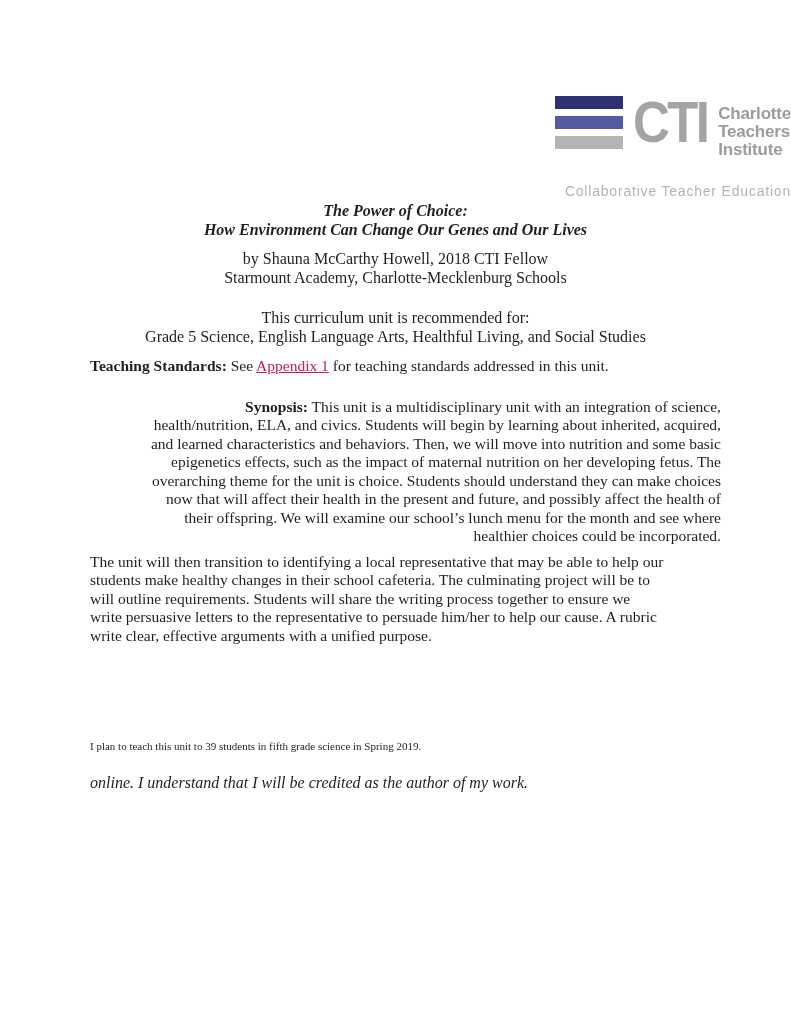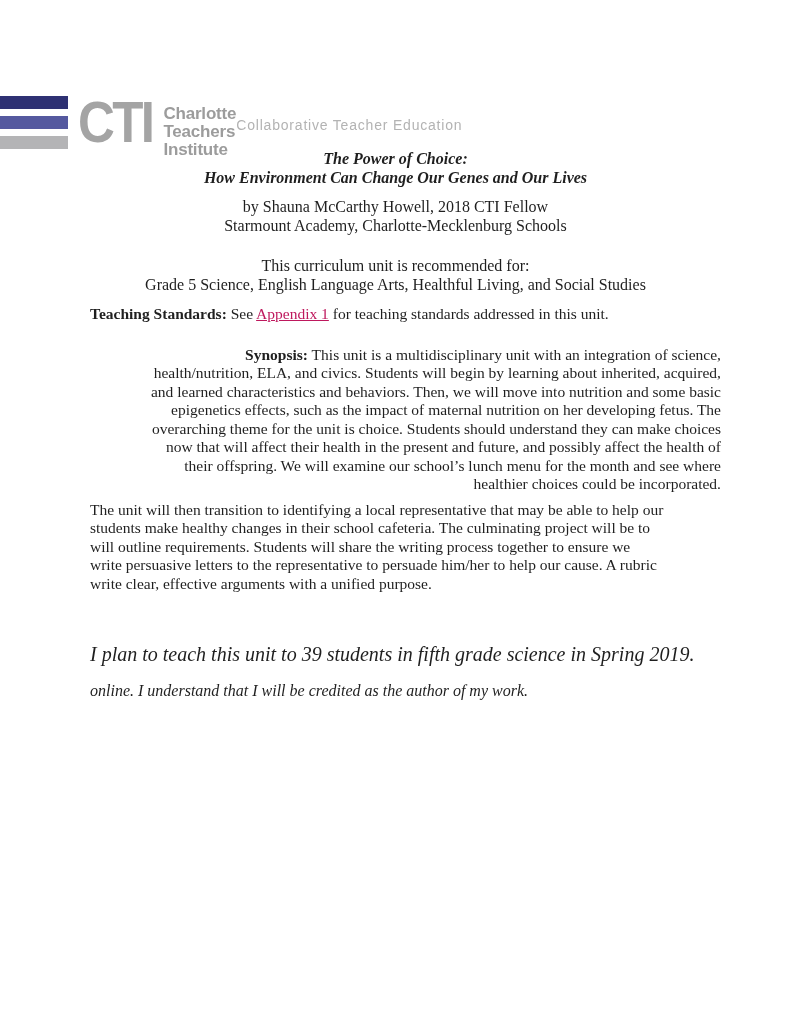--- a/index.html
+++ b/index.html
@@ -13,22 +13,23 @@
     background: #ffffff;
     color: #1f1f1f;
     overflow: hidden;
   }
 
   
   .logo-block {
     padding-top: 95px;
     width: 100%;
     display: flex;
-    flex-direction: row;
-    align-items: center;
+    flex-direction: column;
+    align-items: flex-end;
+    gap: 27px;
   }
   .logo-row {
     display: flex;
     align-items: center;
     height: 54px;
   }
   .logo-bars {
     display: flex;
     flex-direction: column;
     justify-content: space-between;
@@ -94,21 +95,21 @@
   .synopsis-block { margin-top: 22px; text-align: right; }
   .para2-block { margin-top: 7px; }
   .b { font-weight: bold; }
   a.applink {
     color: #be185d;
     text-decoration: underline;
     cursor: pointer;
   }
 
   
-  .note1-block { margin-top: 52px; font-style: italic; font-size: 20px; line-height: 19px; }
+  .note1-block { margin-top: 92px; font-size: 11px; line-height: 19px; }
   .note2-block { margin-top: 17px; font-style: italic; font-size: 16px; line-height: 19px; }
 </style>
 </head>
 <body>
 
 <div class="page">
 
   <div class="logo-block">
     <div class="logo-row">
       <div class="logo-bars">

